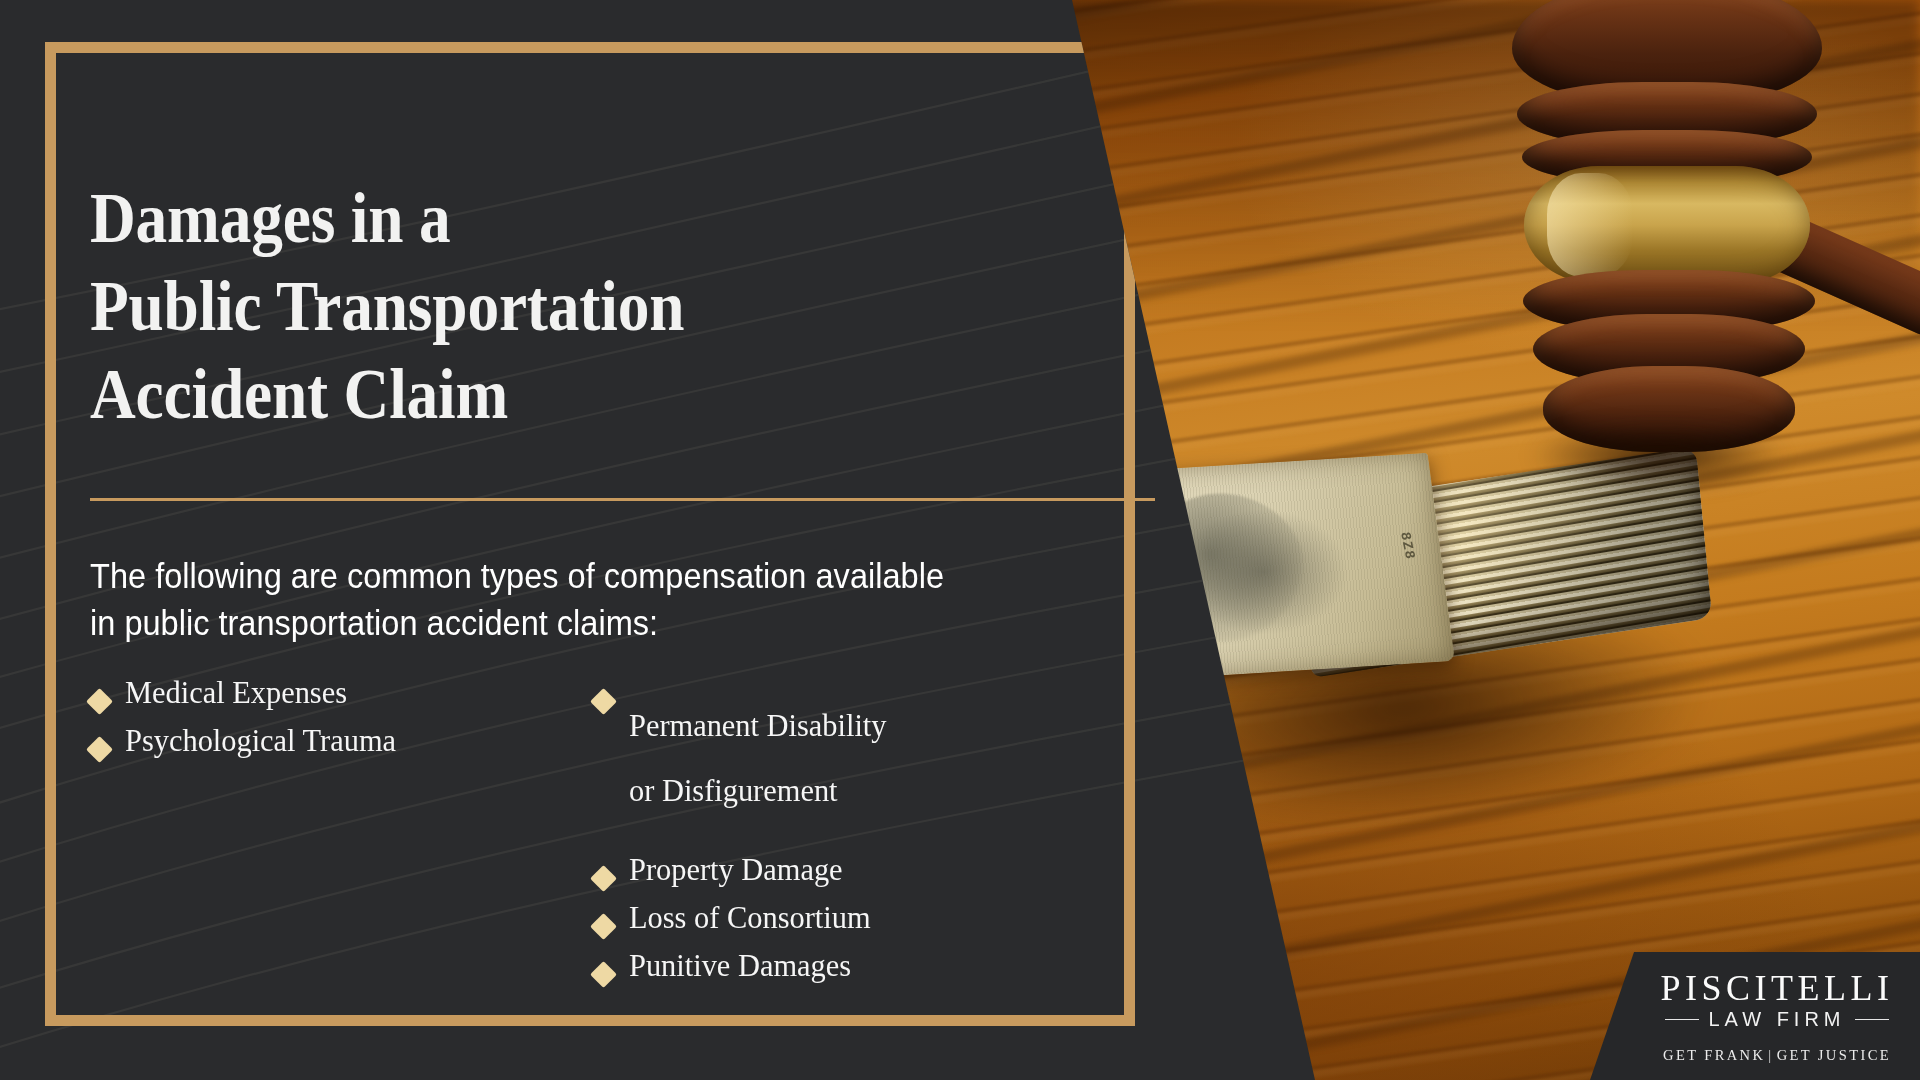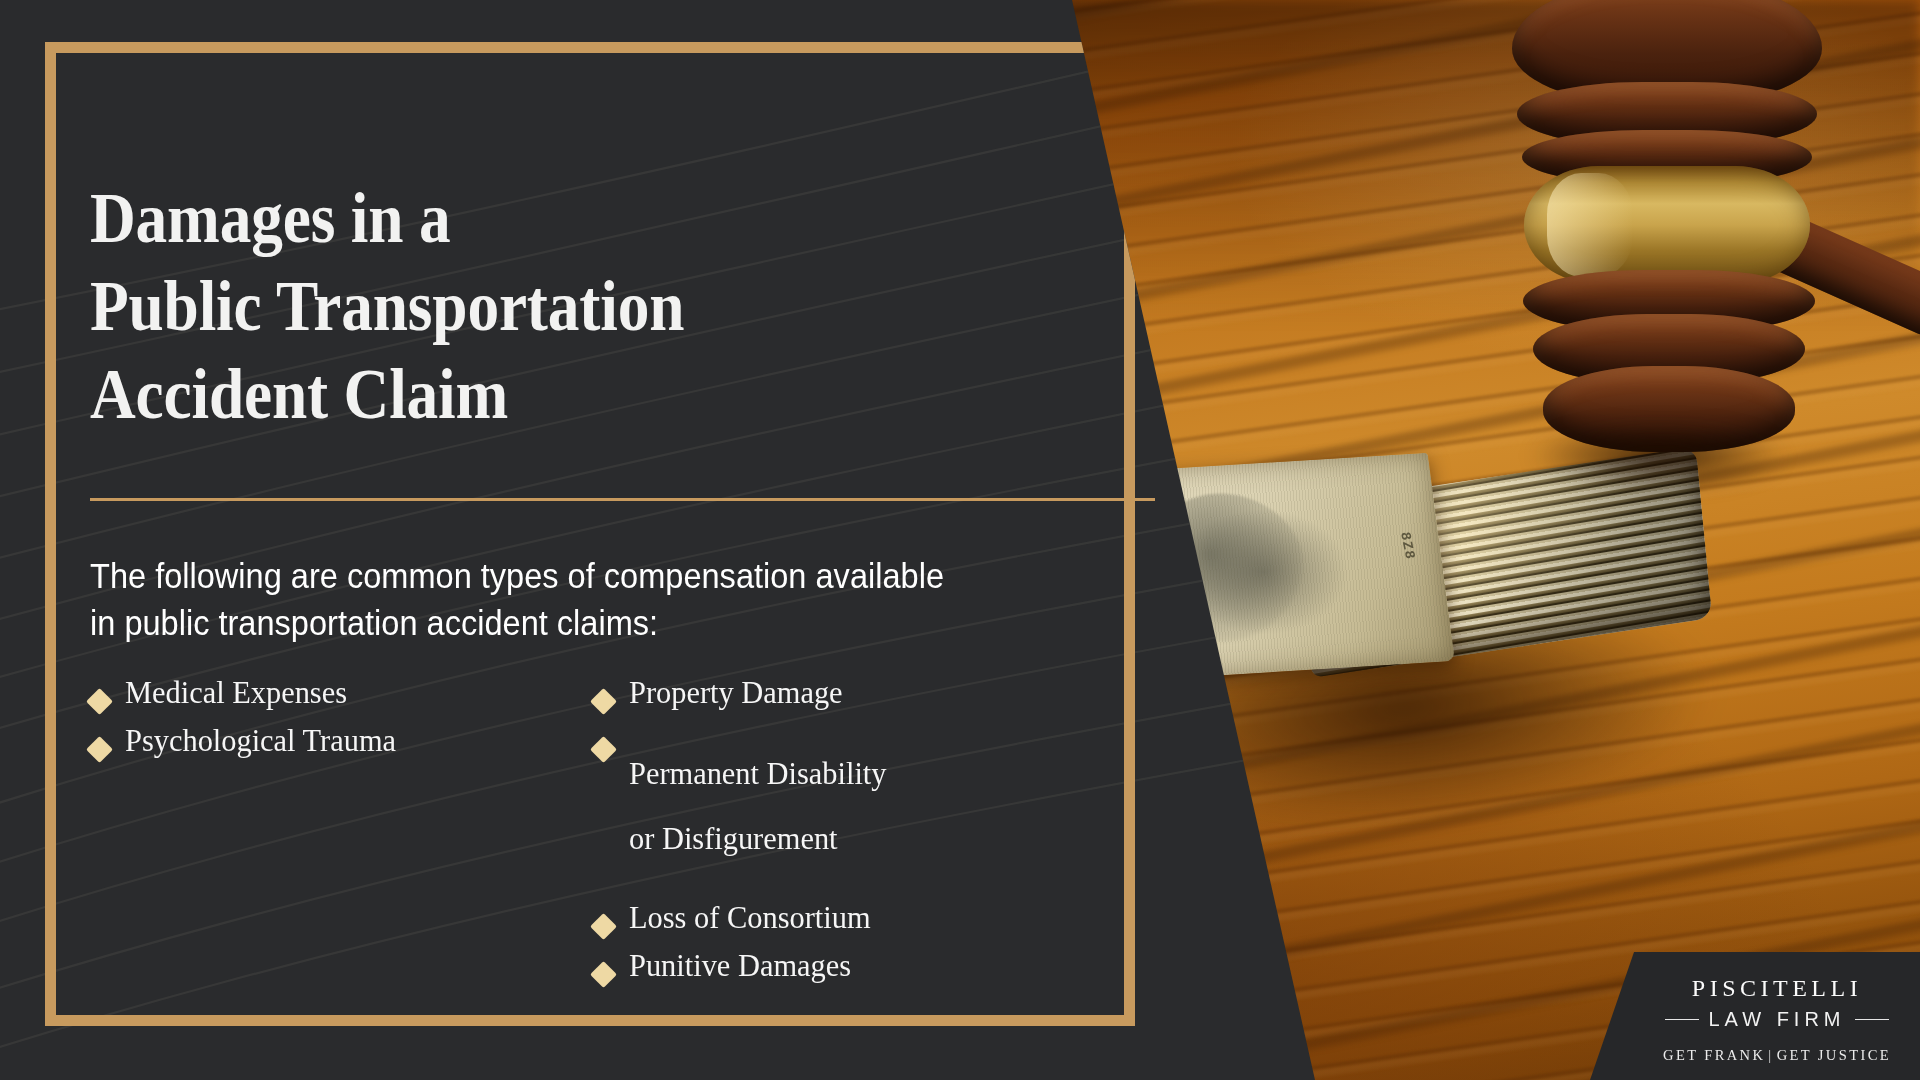--- a/index.html
+++ b/index.html
@@ -208,21 +208,21 @@
   
   .logo {
     position:absolute; right:0; bottom:0; width:330px; height:128px;
     background:#262729;
     clip-path:polygon(44px 0, 330px 0, 330px 128px, 0 128px);
     color:#fff; overflow:hidden;
   }
   .logo-inner{ position:absolute; left:56px; top:18px; width:262px; text-align:center; }
   .logo-name{
     font-family:"Liberation Serif","DejaVu Serif",serif;
-    font-size:24px; letter-spacing:4.5px; line-height:36px; color:#fbfbfb;
+    font-size:36px; letter-spacing:4.5px; line-height:36px; color:#fbfbfb;
   }
   .logo-sub{
     display:flex; align-items:center; justify-content:center; gap:9px;
     margin-top:2px;
   }
   .logo-sub .bar{ width:34px; height:1px; background:#e6e6e6; }
   .logo-sub .t{
     font-family:Liberation Sans, sans-serif;
     font-size:20px; letter-spacing:5px; color:#f2f2f2;
   }
@@ -313,28 +313,28 @@
           </div>
           <div class="li">
             <span class="dia"></span>
             <span class="txt">Psychological Trauma</span>
           </div>
         </div>
 
         <div class="col">
           <div class="li">
             <span class="dia"></span>
-            <span class="txt">Property Damage</span>
-          </div>
-          <div class="li">
-            <span class="dia"></span>
             <span class="txt">
               <span>Permanent Disability</span>
               <span class="l2">or Disfigurement</span>
             </span>
+          </div>
+          <div class="li">
+            <span class="dia"></span>
+            <span class="txt">Property Damage</span>
           </div>
           <div class="li">
             <span class="dia"></span>
             <span class="txt">Loss of Consortium</span>
           </div>
           <div class="li">
             <span class="dia"></span>
             <span class="txt">Punitive Damages</span>
           </div>
         </div>

